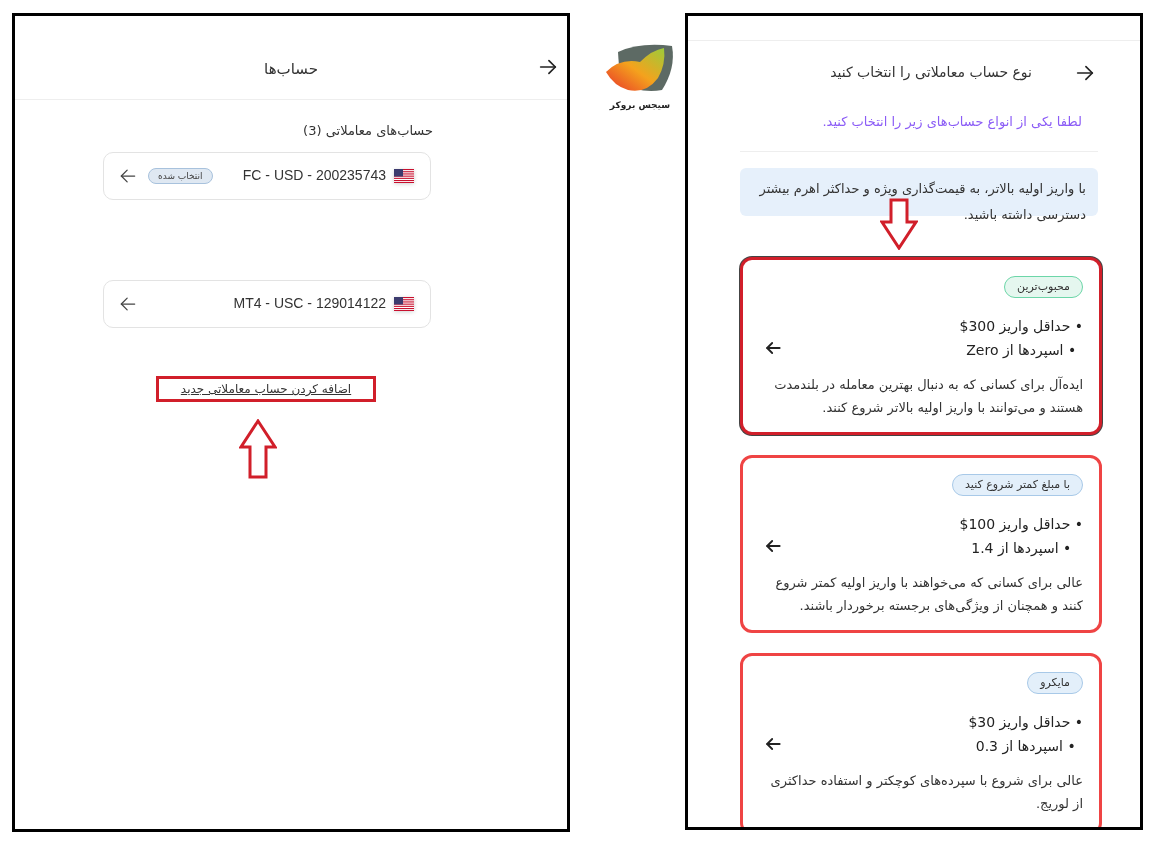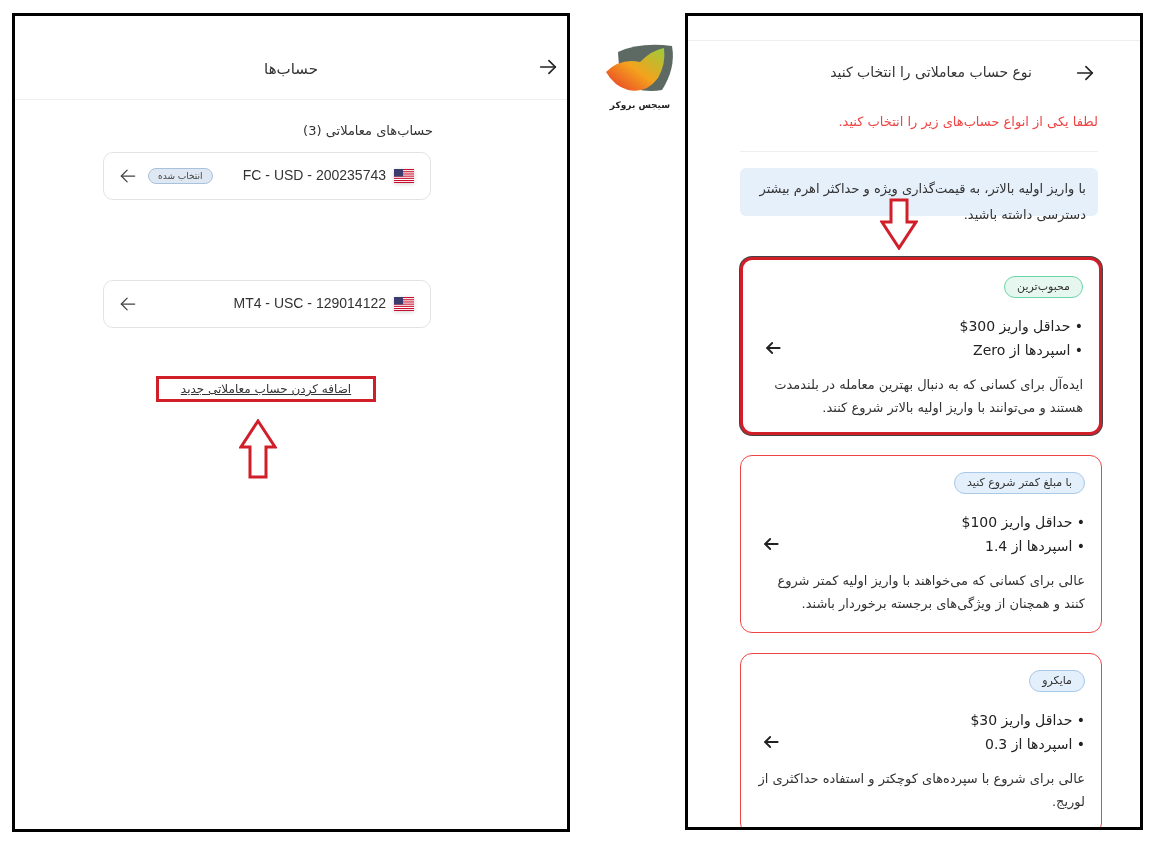--- a/index.html
+++ b/index.html
@@ -31,33 +31,33 @@
   
   #logo { position: absolute; left: 600px; top: 38px; width: 80px; height: 80px; }
   #logo .logo-text { position: absolute; left: 6px; top: 62px; width: 68px; text-align: center; font-size: 9px; color: #222; direction: rtl; font-weight: bold; }
 
   
   .r-topline { position: absolute; left: 0; right: 0; top: 24px; height: 1px; background: #eee; }
   .r-header { position: absolute; left: 0; right: 0; top: 40px; height: 30px; }
   .r-header .title { position: absolute; right: 108px; top: 8px; font-size: 14px; color: #333; direction: rtl; }
   .r-header .back { position: absolute; right: 44px; top: 6px; width: 22px; height: 22px; }
 
-  .subtitle { position: absolute; right: 42px; top: 98px; font-size: 13px; color: #ef4444; direction: rtl; }
+  .subtitle { position: absolute; right: 58px; top: 98px; font-size: 13px; color: #8b5cf6; direction: rtl; }
   .r-sep { position: absolute; left: 52px; right: 42px; top: 135px; height: 1px; background: #eee; }
 
   .info-box { position: absolute; left: 52px; right: 42px; top: 152px; height: 48px; background: #e6f0fb; border-radius: 6px; padding: 8px 12px; font-size: 13px; line-height: 26px; color: #333; direction: rtl; text-align: right; }
 
   .down-arrow { position: absolute; left: 192px; top: 182px; width: 38px; height: 52px; }
 
-  .type-card { position: absolute; left: 52px; width: 362px; border: 1px solid #ef4444; border-radius: 12px; background: #fff; }
+  .type-card { position: absolute; left: 52px; width: 362px; border: 3px solid #ef4444; border-radius: 12px; background: #fff; }
   .type-card.highlight { border: 3px solid #d11f2a; box-shadow: 0 0 0 1px #444; }
   .type-card .badge { position: absolute; right: 16px; top: 16px; height: 22px; padding: 0 12px; border-radius: 12px; font-size: 11px; line-height: 20px; direction: rtl; color: #333; }
   .badge.green { background: #e5f7ef; border: 1px solid #6cd6a8; }
   .badge.blue { background: #e3effa; border: 1px solid #a8c9e8; }
-  .type-card .bullets { position: absolute; right: 16px; top: 54px; direction: rtl; text-align: right; font-size: 14px; line-height: 24px; color: #222; }
+  .type-card .bullets { position: absolute; right: 16px; top: 54px; direction: rtl; text-align: center; font-size: 14px; line-height: 24px; color: #222; }
   .type-card .bullet-line { white-space: nowrap; }
   .type-card .desc { position: absolute; right: 16px; left: 16px; top: 113px; direction: rtl; text-align: right; font-size: 13px; line-height: 23px; color: #333; }
   .type-card .arrow { position: absolute; left: 20px; top: 78px; width: 20px; height: 20px; }
 </style>
 </head>
 <body>
 
 <div id="left-panel" class="panel">
   <div class="l-header">
     <div class="title">حساب‌ها</div>

